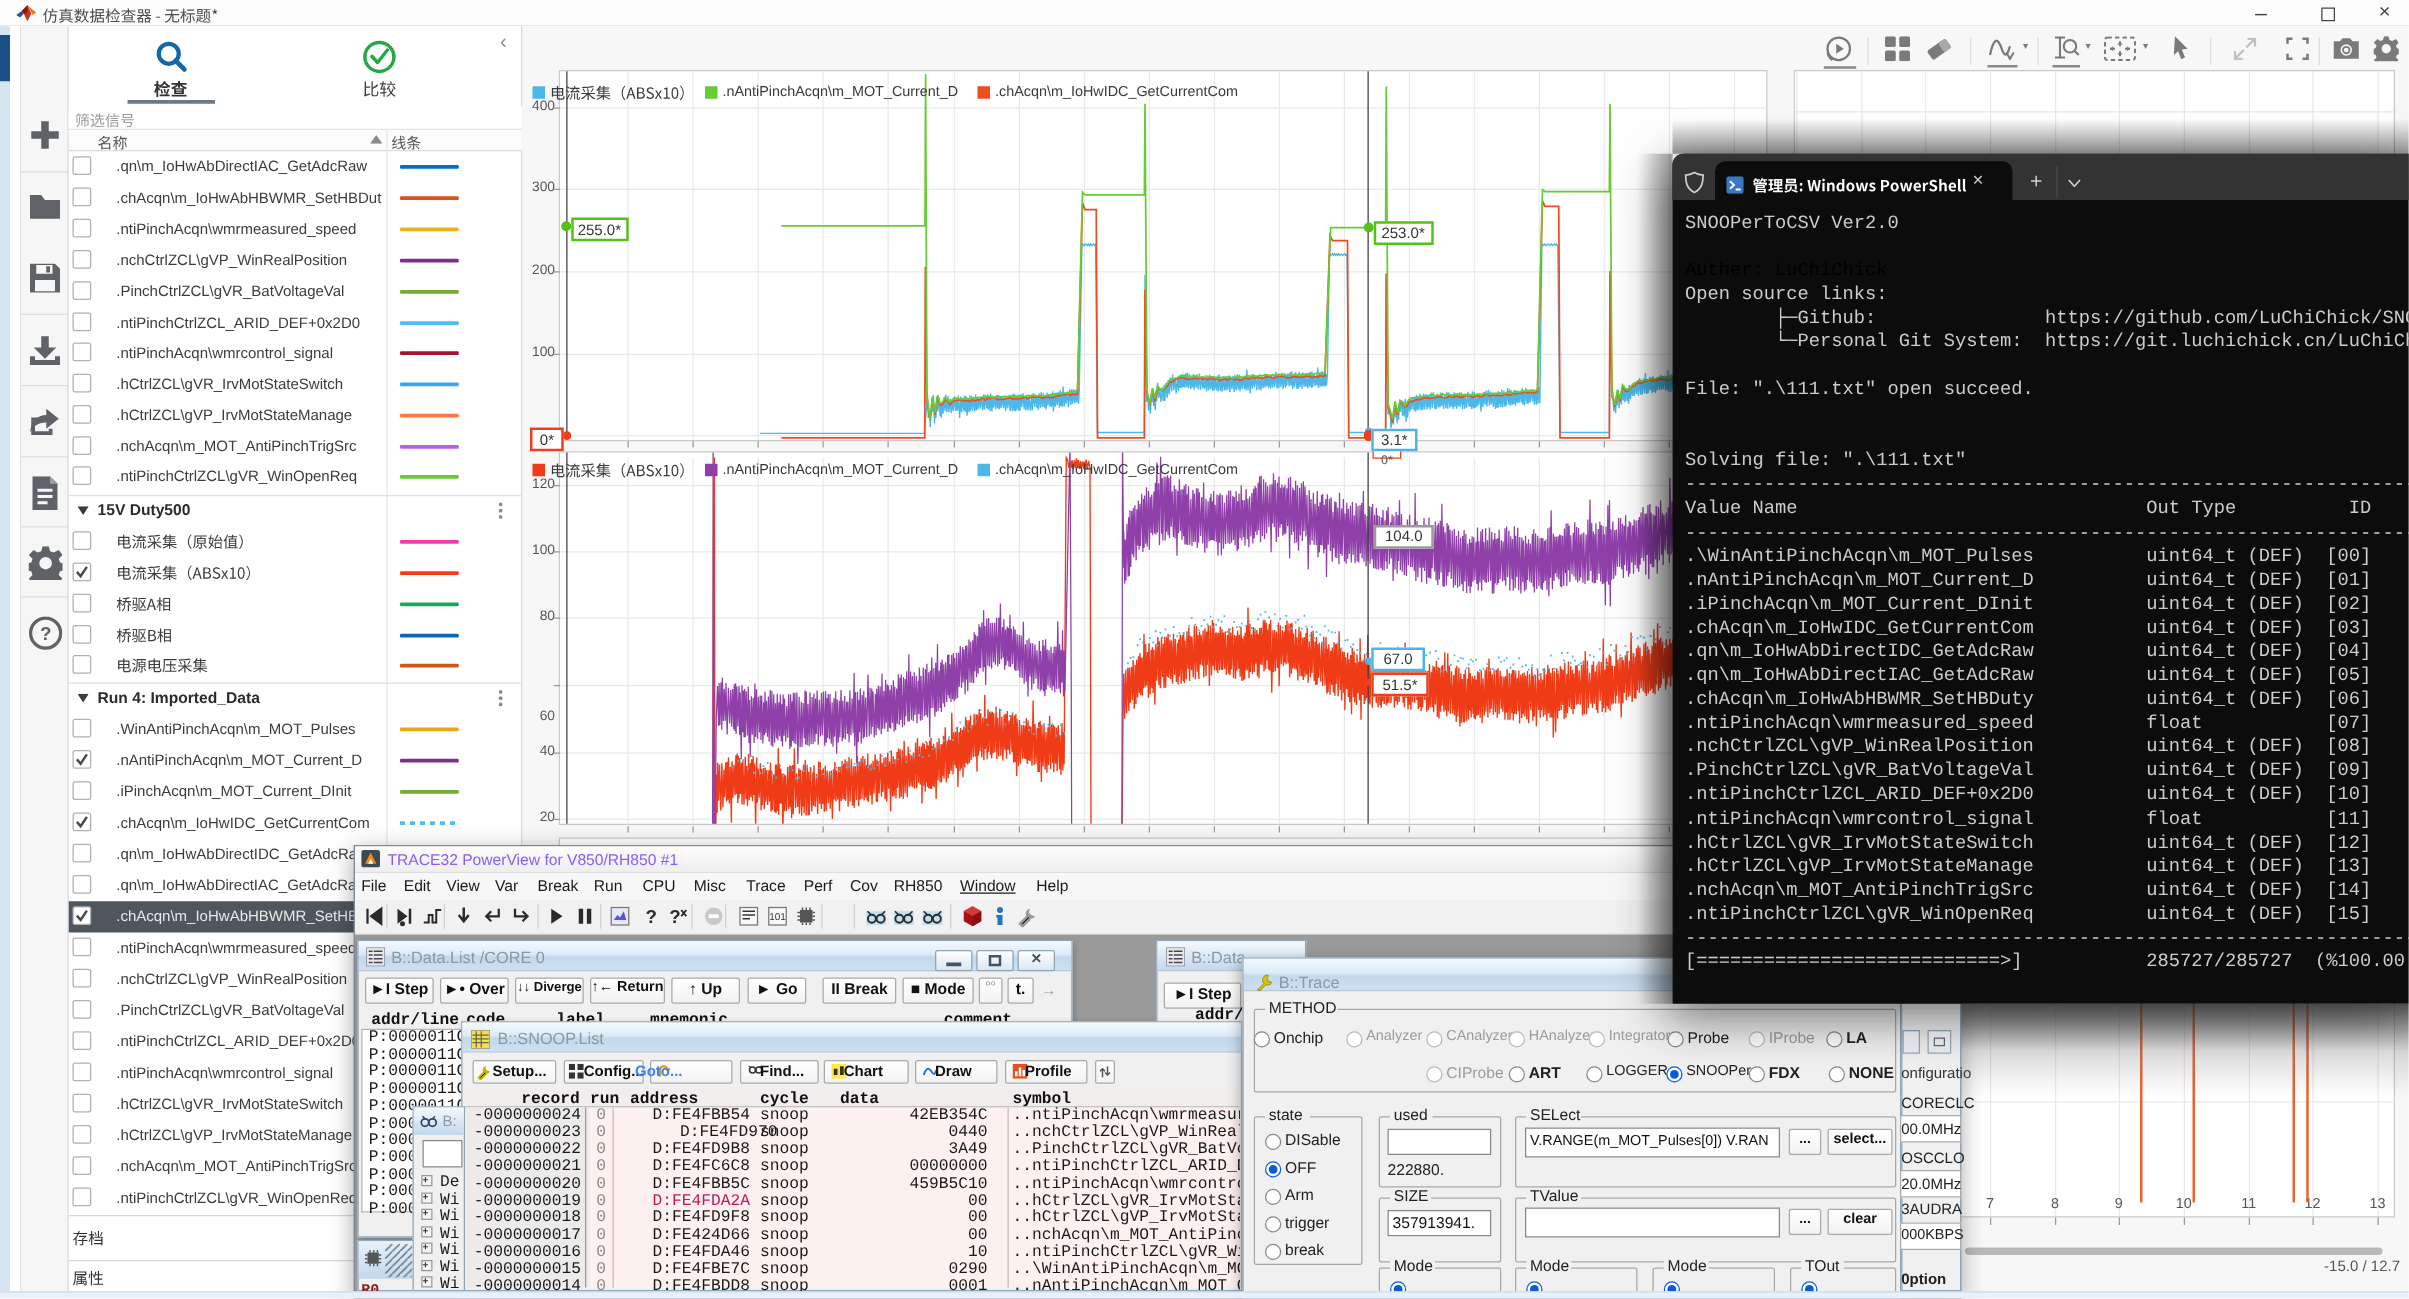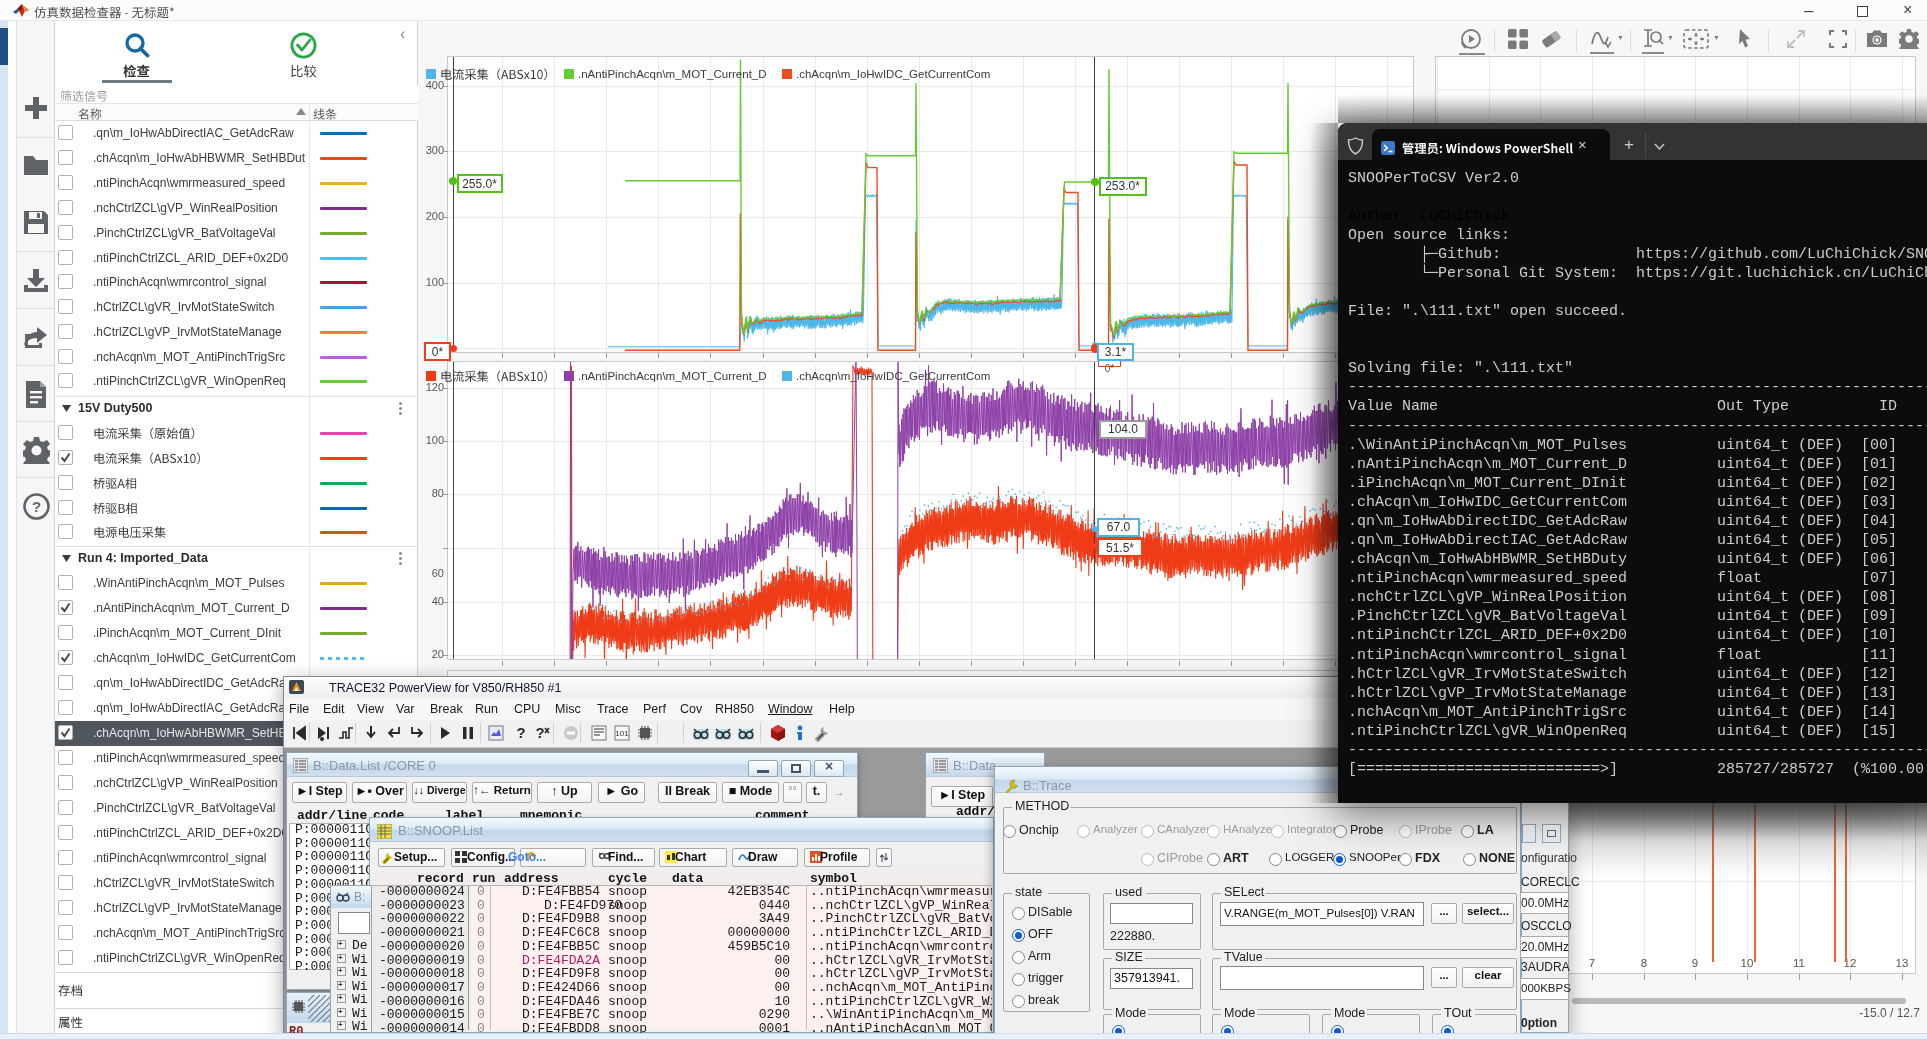--- a/index.html
+++ b/index.html
@@ -492,21 +492,21 @@
     <div style="position:absolute;left:1097px;top:520.0px;font:normal 12px Liberation Sans,sans-serif;color:#333;white-space:pre;width:43px;text-align:center;">67.0</div>
 <div style="position:absolute;left:1097px;top:538px;width:46px;height:19px;background:#fff;border:2px solid #ee3f1d;"></div>
     <div style="position:absolute;left:1097px;top:540.5px;font:normal 12px Liberation Sans,sans-serif;color:#333;white-space:pre;width:46px;text-align:center;">51.5*</div>
 <div style="position:absolute;left:283px;top:676px;width:1286px;height:363px;background:#9a9a9a;border:1px solid #7e8a96;box-shadow:0 5px 18px rgba(0,0,0,0.35);"></div>
 <div style="position:absolute;left:284px;top:677px;width:1284px;height:21px;background:linear-gradient(#fdfdfd,#ededed);"></div>
 <svg style="position:absolute;left:289px;top:680px;width:15px;height:14px;" viewBox="0 0 15 14">
       <rect width="15" height="14" rx="2" fill="#3d4a52"></rect>
       <path d="M3 11L7.5 2l4.5 9z" fill="#f08b1e"></path>
       <path d="M5.5 11L7.5 7l2 4z" fill="#fff"></path>
     </svg>
-<div style="position:absolute;left:329px;top:681px;font:400 12.5px Liberation Sans,sans-serif;color:#0f172a;white-space:pre;">TRACE32 PowerView for V850/RH850 #1</div>
+<div style="position:absolute;left:310px;top:681px;font:400 12.5px Liberation Sans,sans-serif;color:#8b5cf6;white-space:pre;">TRACE32 PowerView for V850/RH850 #1</div>
 <div style="position:absolute;left:284px;top:698px;width:1284px;height:22px;background:#f7f7f7;"></div>
 <div style="position:absolute;left:289px;top:702px;font:400 12.5px Liberation Sans,sans-serif;color:#1a1a1a;white-space:pre;">File</div>
 <div style="position:absolute;left:323px;top:702px;font:400 12.5px Liberation Sans,sans-serif;color:#1a1a1a;white-space:pre;">Edit</div>
 <div style="position:absolute;left:357px;top:702px;font:400 12.5px Liberation Sans,sans-serif;color:#1a1a1a;white-space:pre;">View</div>
 <div style="position:absolute;left:396px;top:702px;font:400 12.5px Liberation Sans,sans-serif;color:#1a1a1a;white-space:pre;">Var</div>
 <div style="position:absolute;left:430px;top:702px;font:400 12.5px Liberation Sans,sans-serif;color:#1a1a1a;white-space:pre;">Break</div>
 <div style="position:absolute;left:475px;top:702px;font:400 12.5px Liberation Sans,sans-serif;color:#1a1a1a;white-space:pre;">Run</div>
 <div style="position:absolute;left:514px;top:702px;font:400 12.5px Liberation Sans,sans-serif;color:#1a1a1a;white-space:pre;">CPU</div>
 <div style="position:absolute;left:555px;top:702px;font:400 12.5px Liberation Sans,sans-serif;color:#1a1a1a;white-space:pre;">Misc</div>
 <div style="position:absolute;left:597px;top:702px;font:400 12.5px Liberation Sans,sans-serif;color:#1a1a1a;white-space:pre;">Trace</div>

